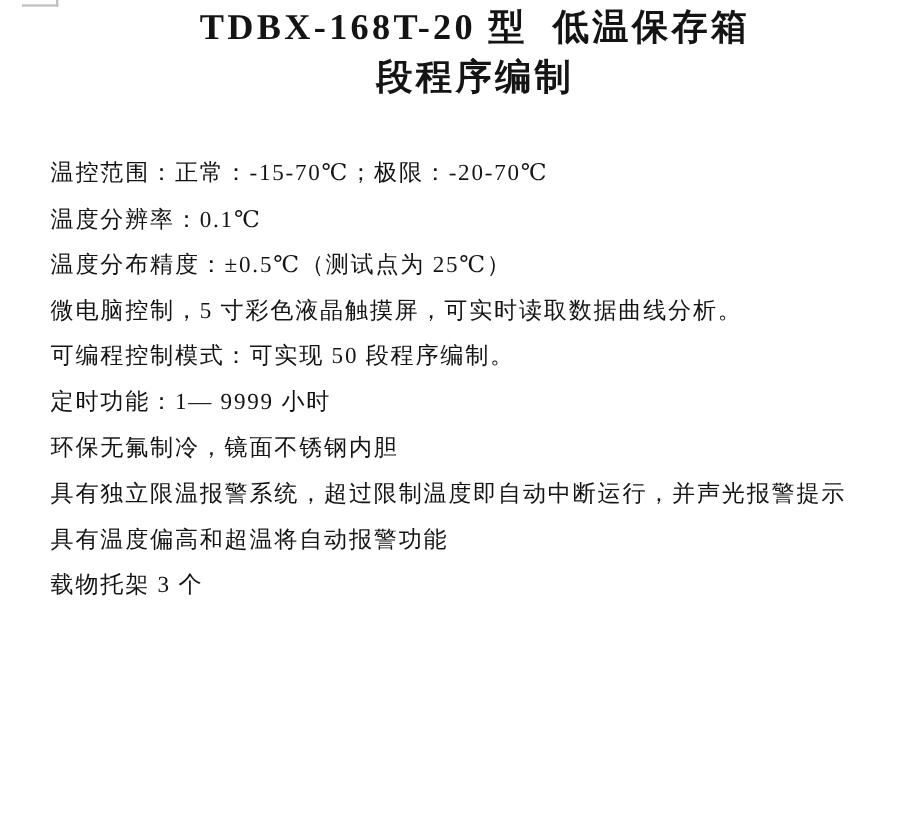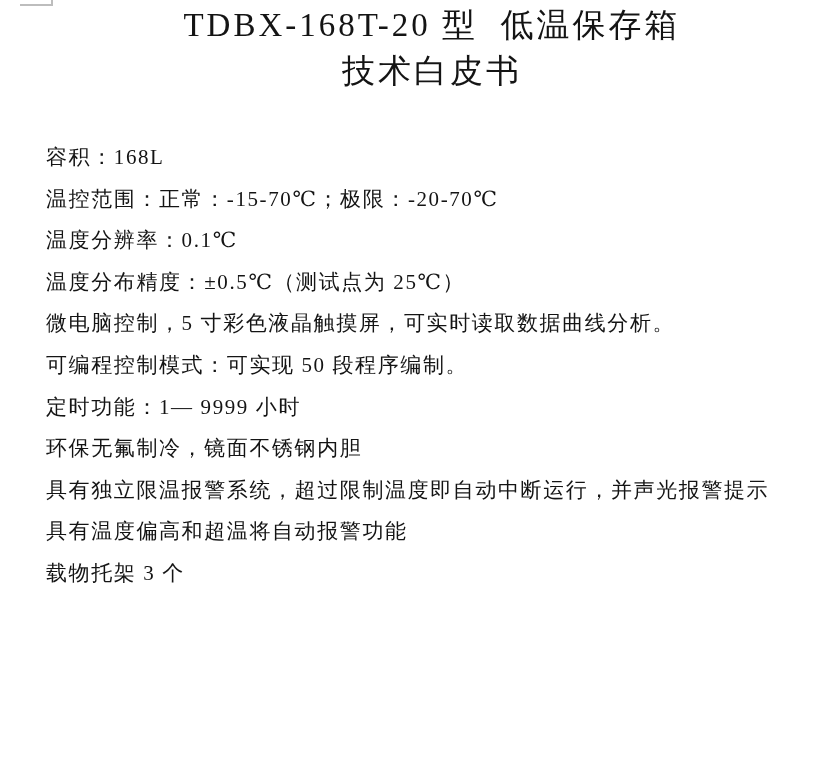--- a/index.html
+++ b/index.html
@@ -37,21 +37,21 @@
     top: 2px;
     left: 0;
     width: 100%;
     text-align: center;
   }
   .title-line {
     font-size: 33px;
     line-height: 46px;
     letter-spacing: 3px;
     white-space: pre;
-    font-weight: 400;
+    font-weight: 700;
     padding-left: 48px;
   }
   .body-lines {
     position: absolute;
     top: 137px;
     left: 46px;
     right: 16px;
   }
   .spec-line {
     font-size: 21px;
@@ -63,25 +63,24 @@
   }
 </style>
 </head>
 <body>
 
 <div class="corner-mark-h"></div>
 <div class="corner-mark-v"></div>
 
 <div class="title-block">
   <div class="title-line">TDBX-168T-20 型  低温保存箱</div>
-  <div class="title-line">技术白皮书</div>
+  <div class="title-line">段程序编制</div>
 </div>
 
 <div class="body-lines">
-  <div class="spec-line">容积：168L</div>
   <div class="spec-line">温控范围：正常：-15-70℃；极限：-20-70℃</div>
   <div class="spec-line">温度分辨率：0.1℃</div>
   <div class="spec-line">温度分布精度：±0.5℃（测试点为 25℃）</div>
   <div class="spec-line">微电脑控制，5 寸彩色液晶触摸屏，可实时读取数据曲线分析。</div>
   <div class="spec-line">可编程控制模式：可实现 50 段程序编制。</div>
   <div class="spec-line">定时功能：1— 9999 小时</div>
   <div class="spec-line">环保无氟制冷，镜面不锈钢内胆</div>
   <div class="spec-line">具有独立限温报警系统，超过限制温度即自动中断运行，并声光报警提示</div>
   <div class="spec-line">具有温度偏高和超温将自动报警功能</div>
   <div class="spec-line">载物托架 3 个</div>

